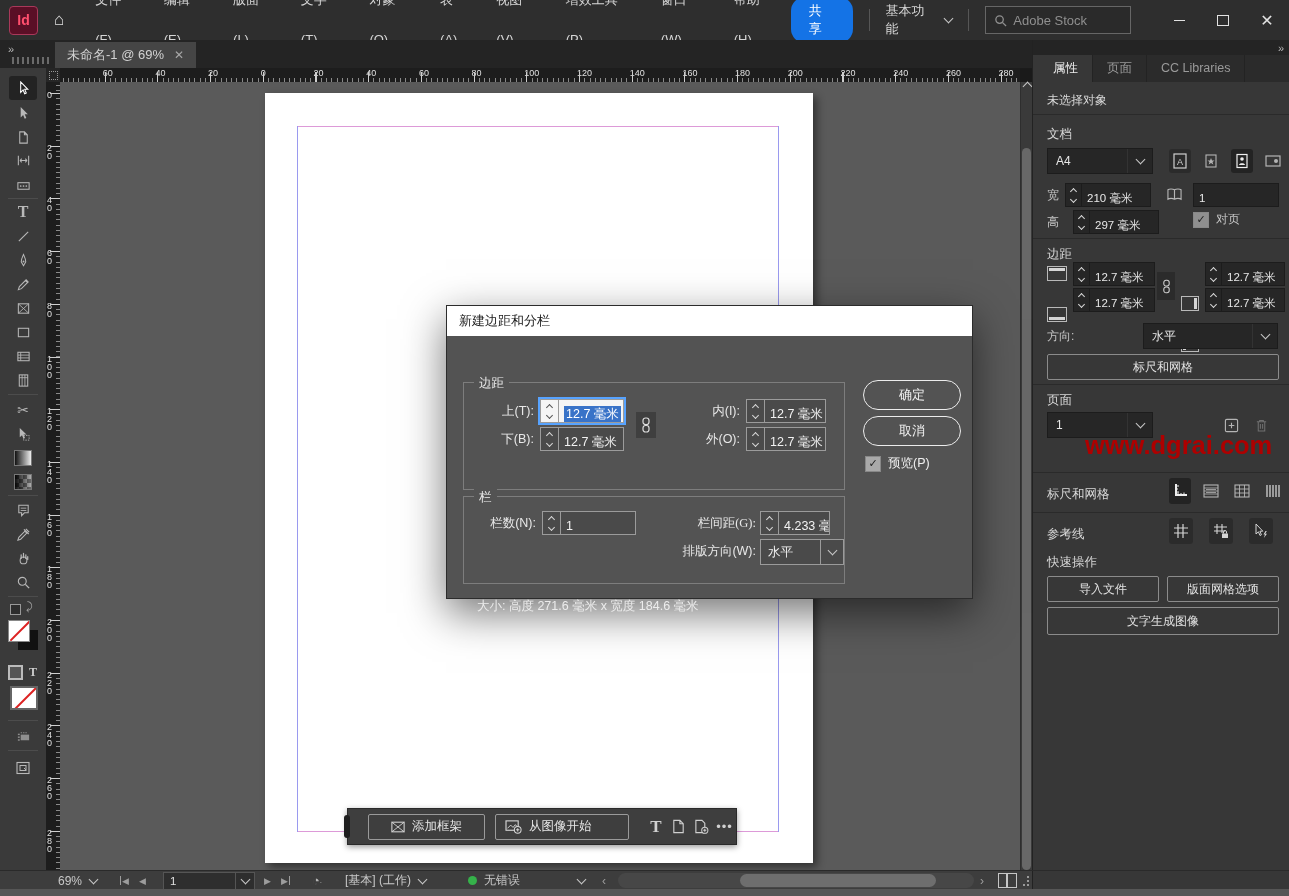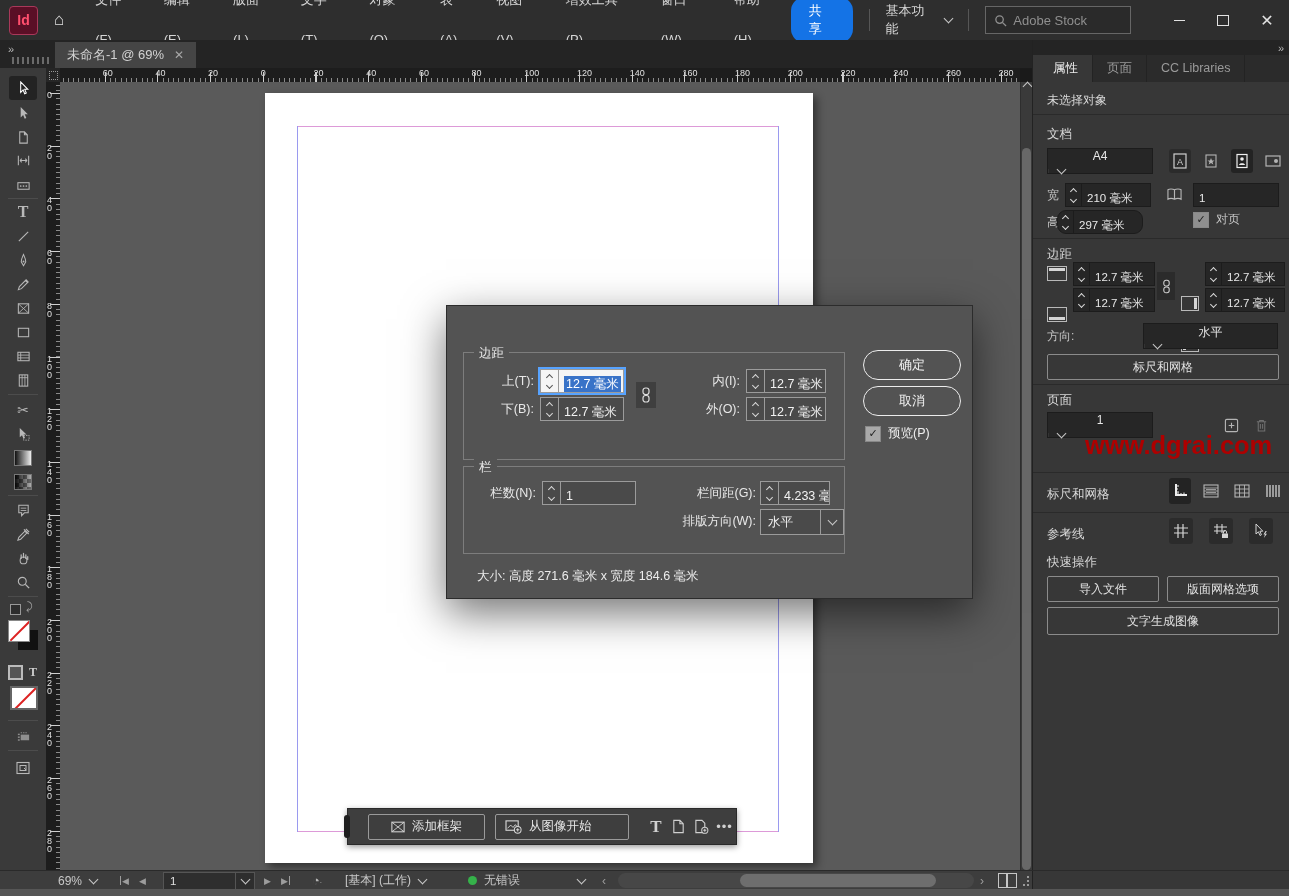--- a/index.html
+++ b/index.html
@@ -120,21 +120,21 @@
   .rtabs{position:absolute;left:0;top:15px;width:257px;height:27px;background:#2b2b2b;display:flex;}
   .rtab{padding:0 14px;line-height:27px;font-size:12.5px;color:#9a9a9a;border-right:1px solid #232323;}
   .rtab.active{background:#373737;color:#ededed;padding-left:20px;}
   .rprow{position:absolute;left:0;width:257px;}
   .rpdiv{position:absolute;left:0;width:257px;height:1px;background:#2a2a2a;}
   .rheading{color:#d9d9d9;font-size:12.5px;}
   .rlabel{color:#c6c6c6;font-size:12px;}
   .pfield{position:absolute;height:22px;background:#262626;border:1px solid #1c1c1c;display:flex;}
   .pfield .spin{border-right:1px solid #1c1c1c;width:15px;}
   .pfield .fval{color:#e8e8e8;font-size:11.5px;}
-  .pselect{position:absolute;height:24px;background:#262626;border:1px solid #1c1c1c;display:flex;align-items:center;flex-direction:column;}
+  .pselect{position:absolute;height:24px;background:#262626;border:1px solid #1c1c1c;display:flex;align-items:center;}
   .pselect .sv{flex:1;padding:0 8px;color:#e8e8e8;font-size:12px;}
   .pselect .sc{width:24px;align-self:stretch;border-left:1px solid #333;display:flex;align-items:center;justify-content:center;}
   .tile{position:absolute;width:22px;height:24px;display:flex;align-items:center;justify-content:center;color:#c0c0c0;}
   .tile.active{background:#232323;border-radius:3px;color:#fff;}
   .tile.dark{background:#2b2b2b;border-radius:3px;}
   .pbtn{position:absolute;height:24px;border:1px solid #8b8b8b;border-radius:2px;color:#e2e2e2;font-size:12px;
         display:flex;align-items:center;justify-content:center;background:transparent;}
   .micon{width:18px;height:13px;border:1px solid #b9b9b9;position:relative;}
   .micon i{position:absolute;background:#d5d5d5;}
   .watermark{position:absolute;left:50px;top:390px;color:#ae0000;font-size:26px;font-weight:bold;letter-spacing:0px;
@@ -444,20 +444,21 @@
     <div class="cico" style="letter-spacing:1px;font-size:13px;">•••</div>
   </div>
 </div>
 
 <div class="abs vsb">
   <span class="up chev" style="transform:rotate(-135deg);position:absolute;left:3px;top:4px;"></span>
   <div class="thumb"></div>
 </div>
 
 <div class="abs dialog">
+  <div class="dtitle">新建边距和分栏</div>
   <div class="dbody">
 
     <div class="fs" style="left:16px;top:46px;width:380px;height:106px;">
       <span class="legend">边距</span>
       <div class="dlabel" style="left:8px;top:16px;width:62px;">上(T):</div>
       <div class="field focus" style="left:76px;top:16px;width:82px;">
         <span class="spin">
             <i class="cu" style="border-color:#555;"></i>
             <i class="cd" style="border-color:#555;"></i>
           </span>
@@ -500,21 +501,21 @@
     <div class="fs" style="left:16px;top:160px;width:380px;height:86px;">
       <span class="legend">栏</span>
       <div class="dlabel" style="left:2px;top:14px;width:70px;">栏数(N):</div>
       <div class="field" style="left:78px;top:14px;width:92px;">
         <span class="spin">
             <i class="cu"></i>
             <i class="cd"></i>
           </span>
         <span class="fval">1</span>
       </div>
-      <div class="dlabel" style="left:196px;top:14px;width:96px;">栏间距(G):</div>
+      <div class="dlabel" style="left:196px;top:14px;width:96px;font-family:Liberation Serif, serif;">栏间距(G):</div>
       <div class="field" style="left:296px;top:14px;width:68px;">
         <span class="spin">
             <i class="cu"></i>
             <i class="cd"></i>
           </span>
         <span class="fval">4.233 毫米</span>
       </div>
       <div class="dlabel" style="left:180px;top:42px;width:112px;">排版方向(W):</div>
       <div class="dselect" style="left:296px;top:42px;width:82px;">
         <span class="sv">水平</span>
@@ -590,21 +591,21 @@
   </div>
   <div class="tile" style="left:130px;top:142px;">
     <svg width="17" height="15" viewBox="0 0 18 16">
         <path d="M9 3 C7 1.8 3.5 1.8 2 3 V13 C3.5 11.8 7 11.8 9 13 C11 11.8 14.5 11.8 16 13 V3 C14.5 1.8 11 1.8 9 3 Z M9 3 V13" fill="none" stroke="#b5b5b5" stroke-width="1.2"></path>
       </svg>
     </div>
   <div class="pfield" style="left:160px;top:143px;width:84px;">
     <span class="fval">1</span>
   </div>
   <div class="rprow rlabel" style="top:174px;left:14px;">高</div>
-  <div class="pfield" style="left:24px;top:170px;width:84px;border-radius:9px;">
+  <div class="pfield" style="left:40px;top:170px;width:84px;">
     <span class="spin">
         <i class="cu"></i>
         <i class="cd"></i>
       </span>
     <span class="fval">297 毫米</span>
   </div>
   <div class="abs" style="left:160px;top:171px;display:flex;align-items:center;gap:7px;">
     <span class="cbx" style="background:#8f8f8f;">✓</span>
     <span class="rlabel">对页</span>
   </div>

